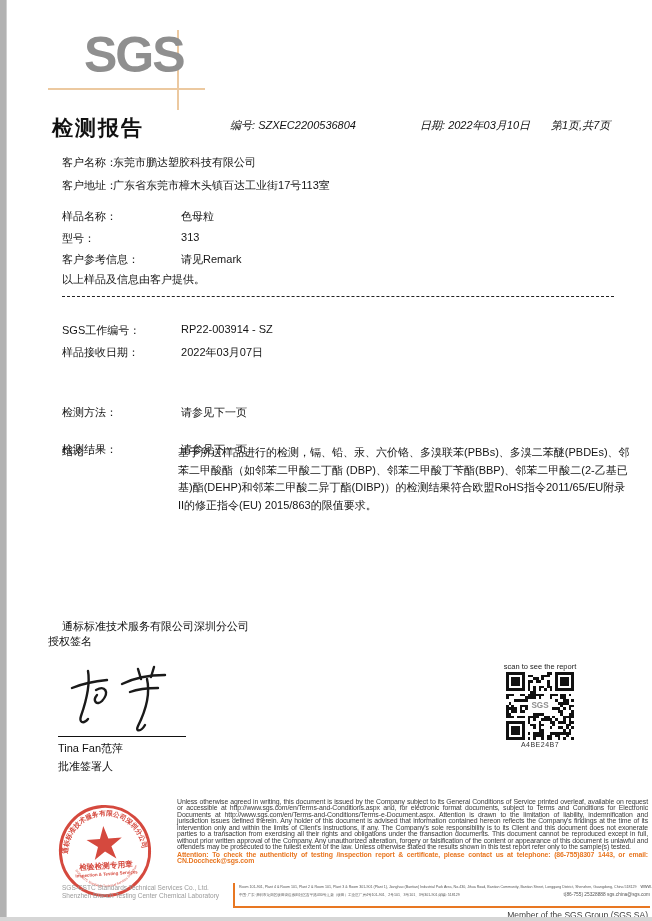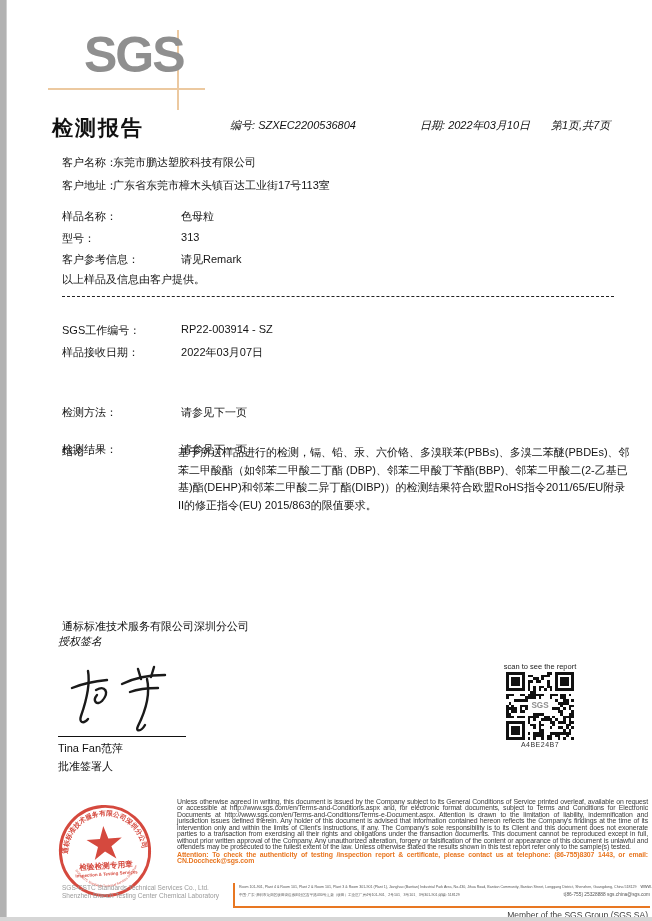--- a/index.html
+++ b/index.html
@@ -24,21 +24,21 @@
   .row{position:absolute;left:62px;font-size:11px;white-space:nowrap;color:#151515;}
   .lbl{display:inline-block;vertical-align:top;}
   .w48{width:48px;}
   .w116{width:116px;}
 
   .dashline{position:absolute;left:62px;top:296px;width:552px;border-top:1.5px dashed #222;}
 
   .conclusion{position:absolute;left:178px;top:444px;width:452px;font-size:11px;line-height:17.6px;white-space:normal;color:#151515;}
 
   .sig-company{position:absolute;left:62px;top:619px;font-size:11px;}
-  .sig-auth{position:absolute;left:58px;top:634px;font-size:11px;font-style:italic;}
+  .sig-auth{position:absolute;left:48px;top:634px;font-size:11px;}
   .sig-svg{position:absolute;left:66px;top:664px;}
   .sig-line{position:absolute;left:58px;top:736px;width:128px;border-top:1.5px solid #111;}
   .sig-name{position:absolute;left:58px;top:741px;font-size:11px;}
   .sig-role{position:absolute;left:58px;top:759px;font-size:11px;}
 
   .qr-caption{position:absolute;left:480px;top:662px;width:120px;text-align:center;font-size:7.5px;color:#222;}
   .qr-box{position:absolute;left:506px;top:672px;width:68px;height:68px;}
   .qr-code-text{position:absolute;left:480px;top:741px;width:120px;text-align:center;font-size:7px;color:#333;letter-spacing:.5px;}
 
   

